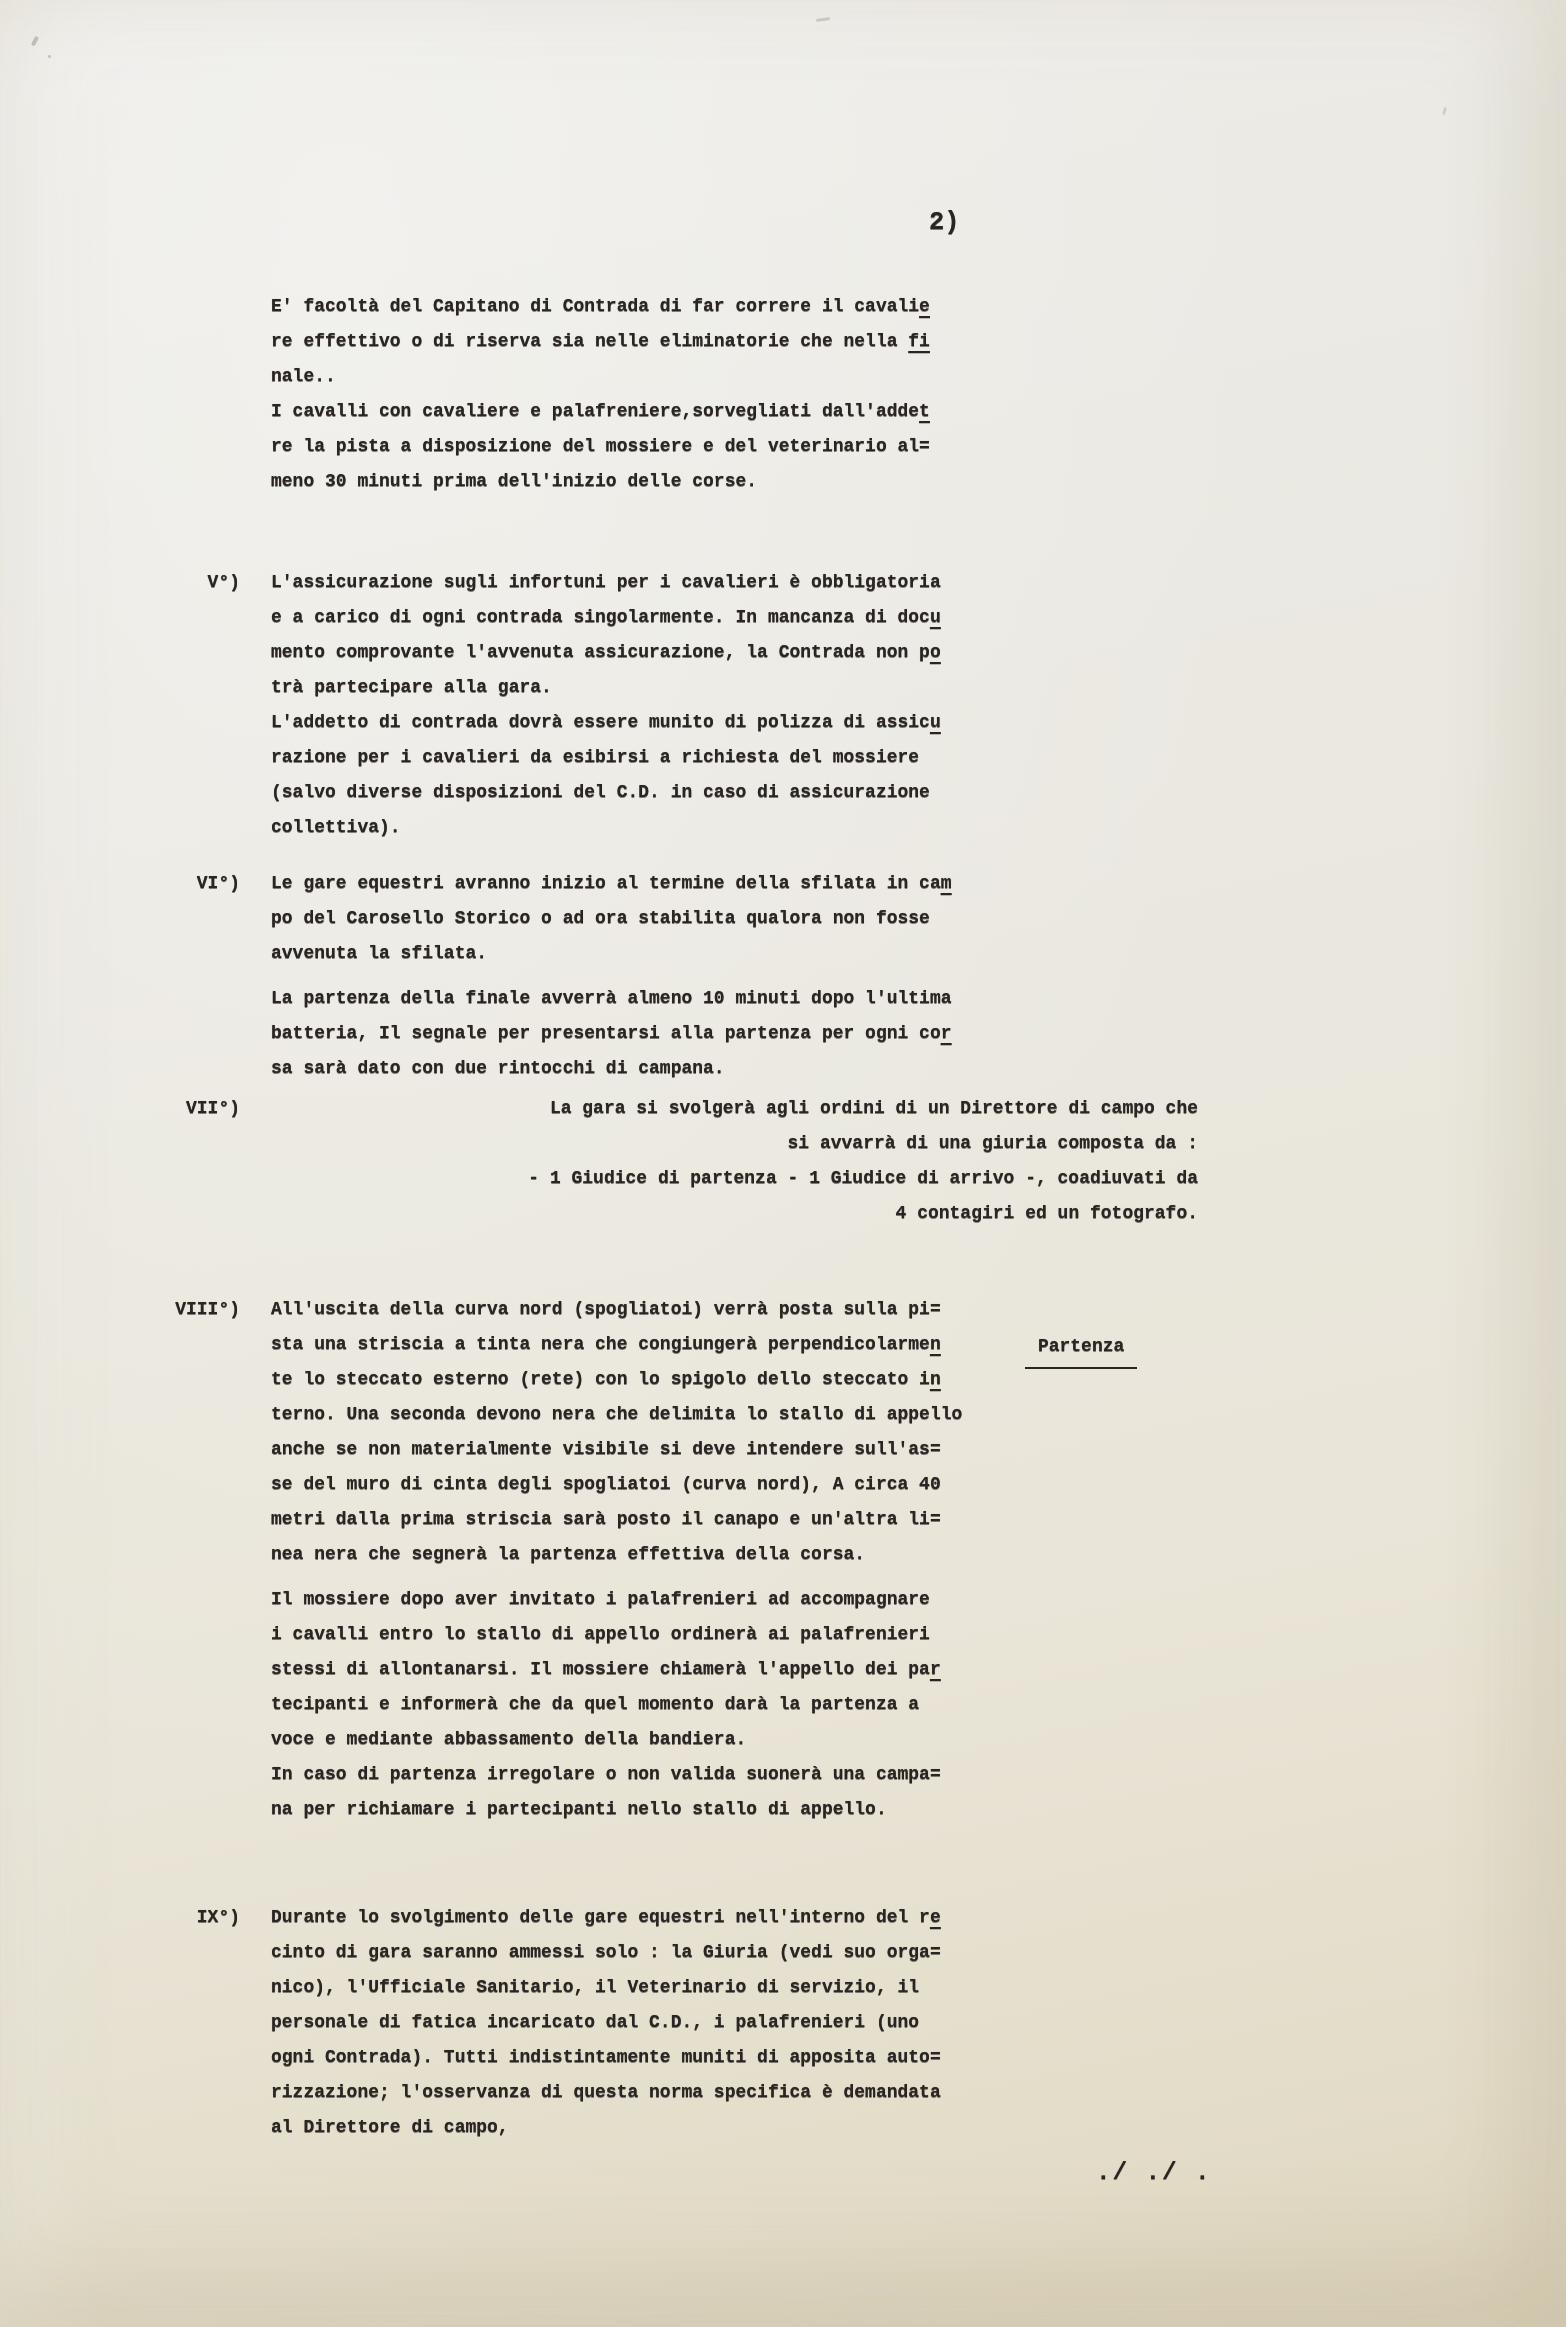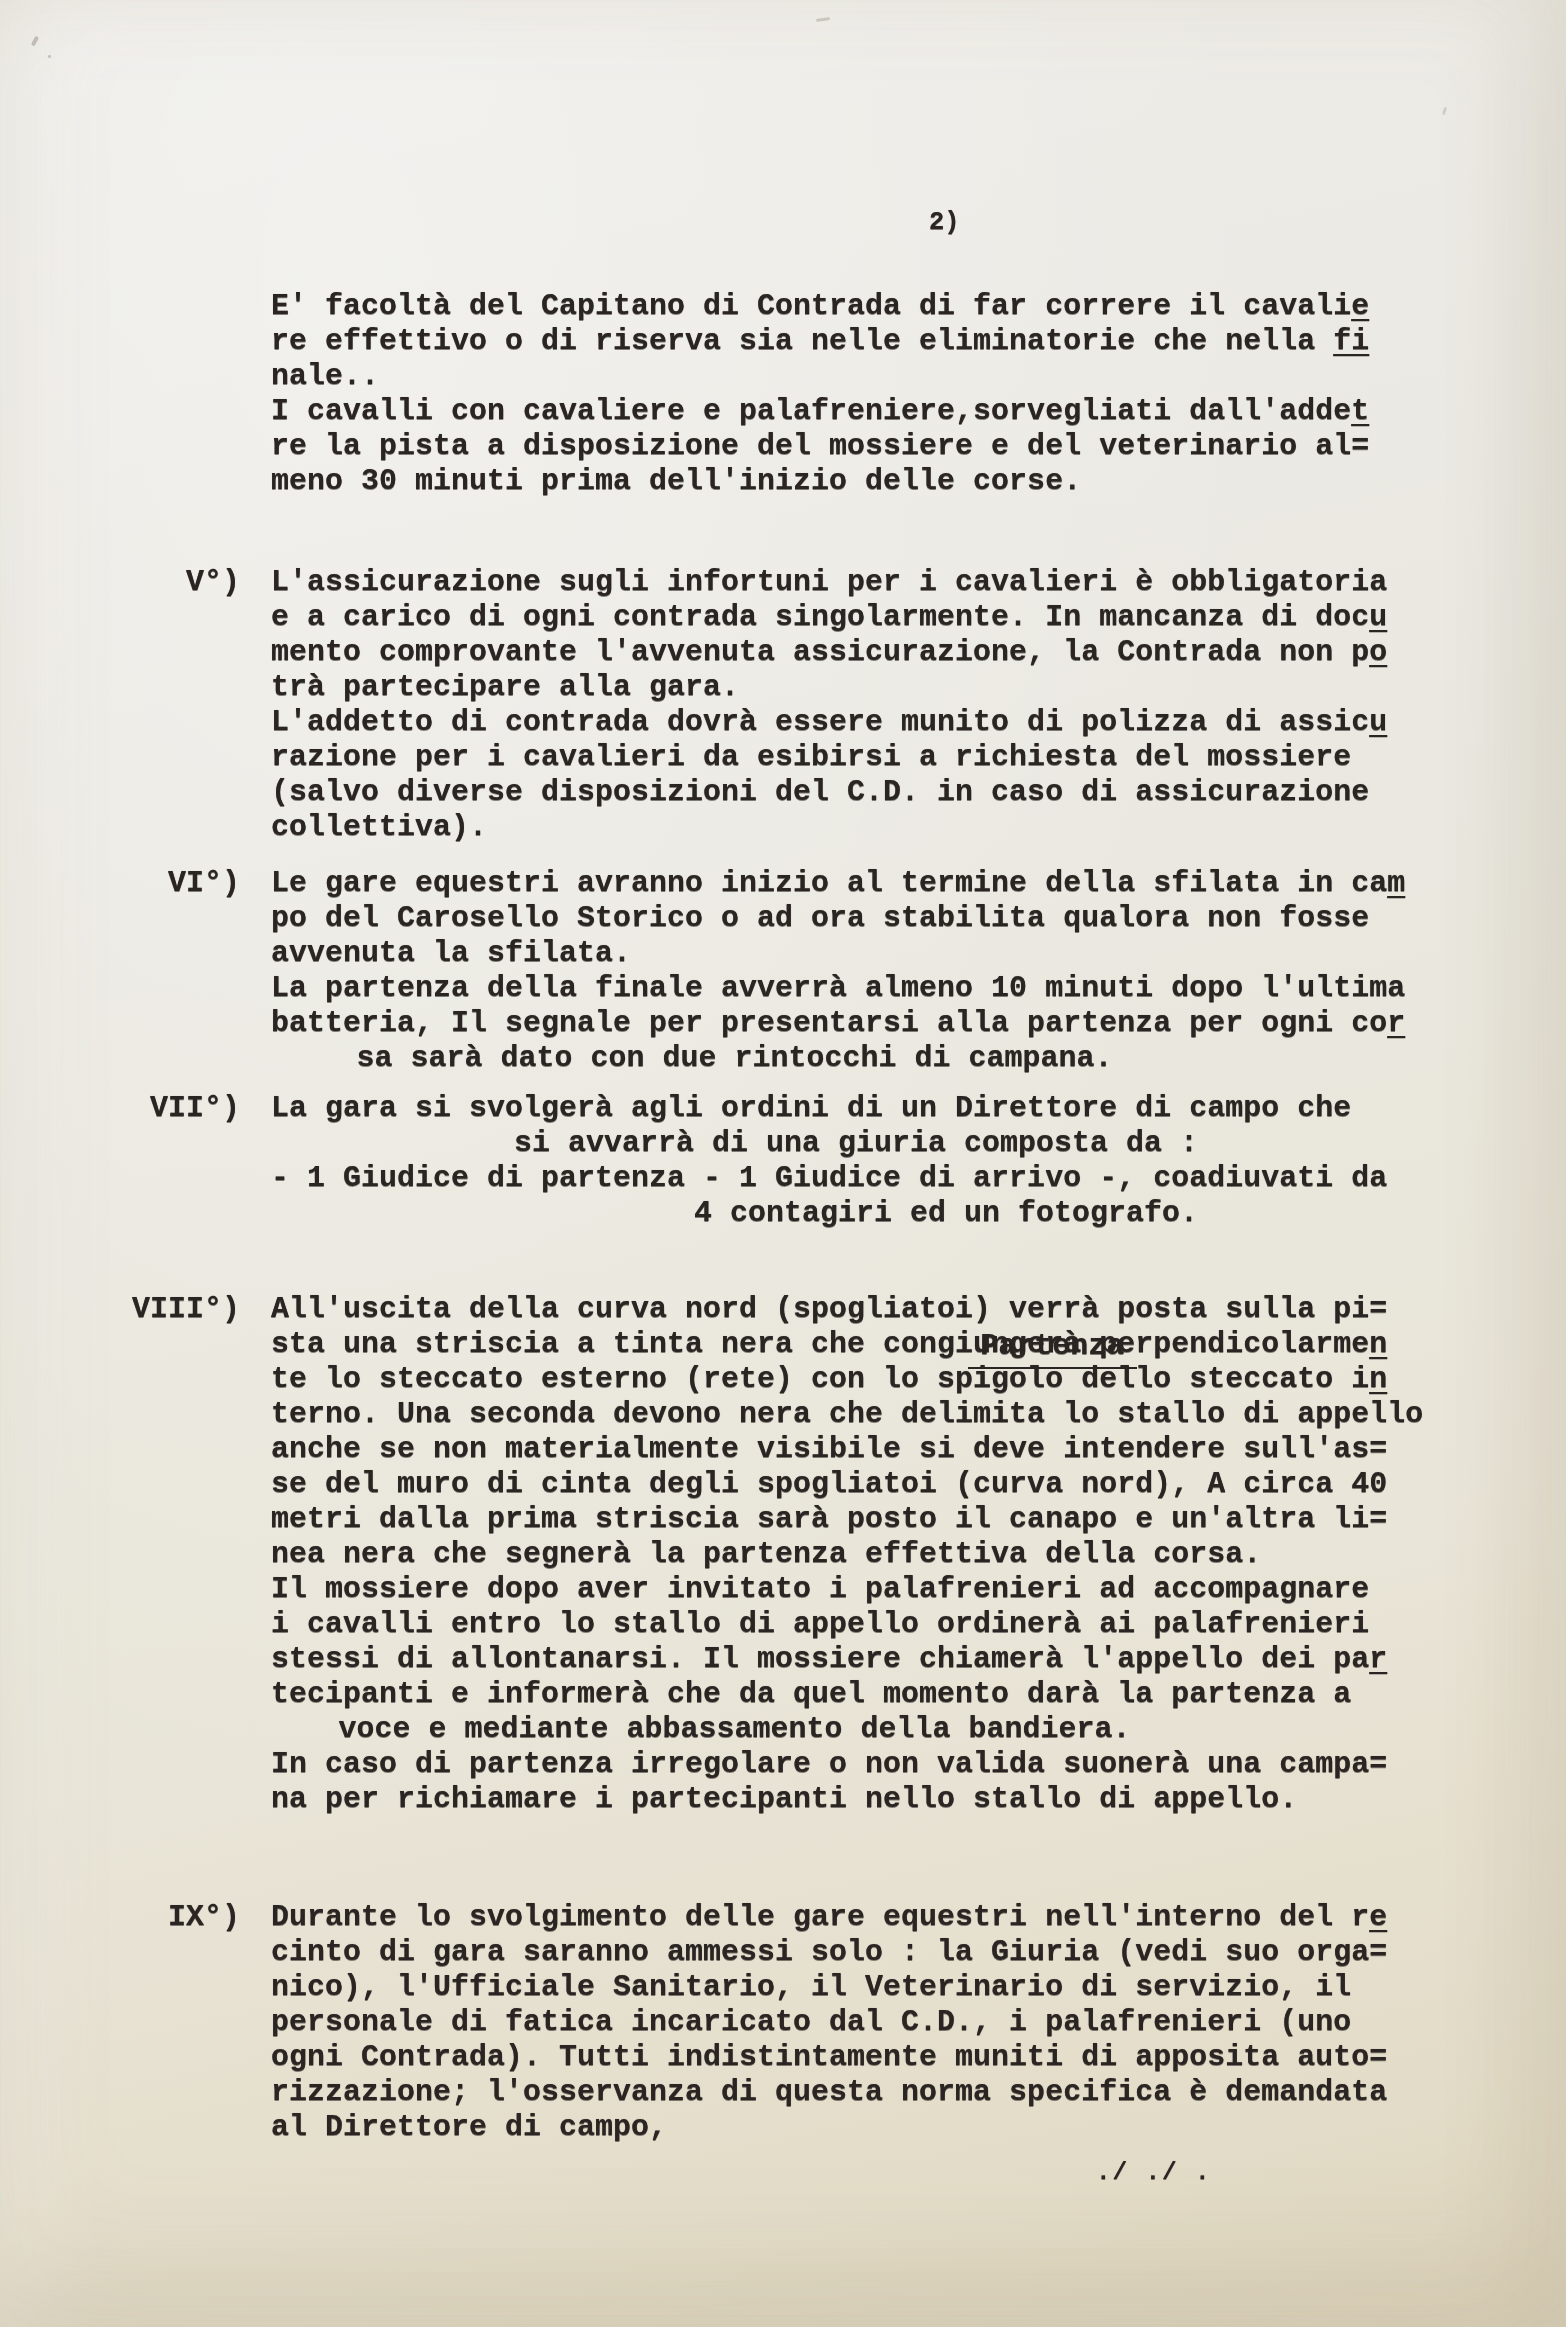--- a/index.html
+++ b/index.html
@@ -9,26 +9,26 @@
       radial-gradient(ellipse at 22% 12%, rgba(255,255,255,.30), rgba(255,255,255,0) 55%),
       linear-gradient(168deg,#edecE8 0%,#eae8e1 38%,#e9e5d8 68%,#e3dcc8 90%,#ddd4bc 100%);
     box-shadow:
       inset 0 -50px 118px rgba(150,132,95,.15),
       inset -41px 0 91px rgba(150,132,95,.11),
       inset 32px 23px 91px rgba(255,255,255,.35);
     font-family:"Liberation Mono","DejaVu Sans Mono",monospace;
     font-weight:700;color:#2a2522;
   }
   .line,.label,.page-number,.heading,.footer-mark{
-    font-size:30px;line-height:35px;white-space:pre;
+    font-size:18px;line-height:35px;white-space:pre;
     text-shadow:0 0.5px 0 rgba(42,37,34,.55), 0 0 0.9px rgba(42,37,34,.35);
   }
   .line{height:35px;}
   .block{position:absolute;left:271px;width:927px;}
-  .para.gap{margin-top:0;text-align:center;}
+  .para.gap{margin-top:10px;}
   .label{position:absolute;right:calc(100% + 31px);top:0;}
   .u{text-decoration:underline;text-underline-offset:4.5px;text-decoration-thickness:1.8px;}
   .heading{position:absolute;left:271px;width:866px;text-align:right;margin-top:45px;}
   .heading span{display:inline-block;border-bottom:2.7px solid #2a2522;padding:0 12.7px 2.7px;}
   .page-number{position:absolute;left:929px;top:205px;font-size:25.5px;}
   .footer-mark{position:absolute;left:1096px;top:2155px;font-size:24.5px;letter-spacing:1.8px;}
   .speck{position:absolute;background:rgba(60,52,40,.55);border-radius:50%;}
   .s1{left:33px;top:36px;width:3.6px;height:10px;transform:rotate(28deg);border-radius:1.8px;opacity:.45;}
   .s2{left:48px;top:55px;width:2.7px;height:2.7px;opacity:.4;}
   .s3{left:816px;top:18px;width:13.6px;height:2.7px;transform:rotate(-8deg);border-radius:1.8px;opacity:.35;}

